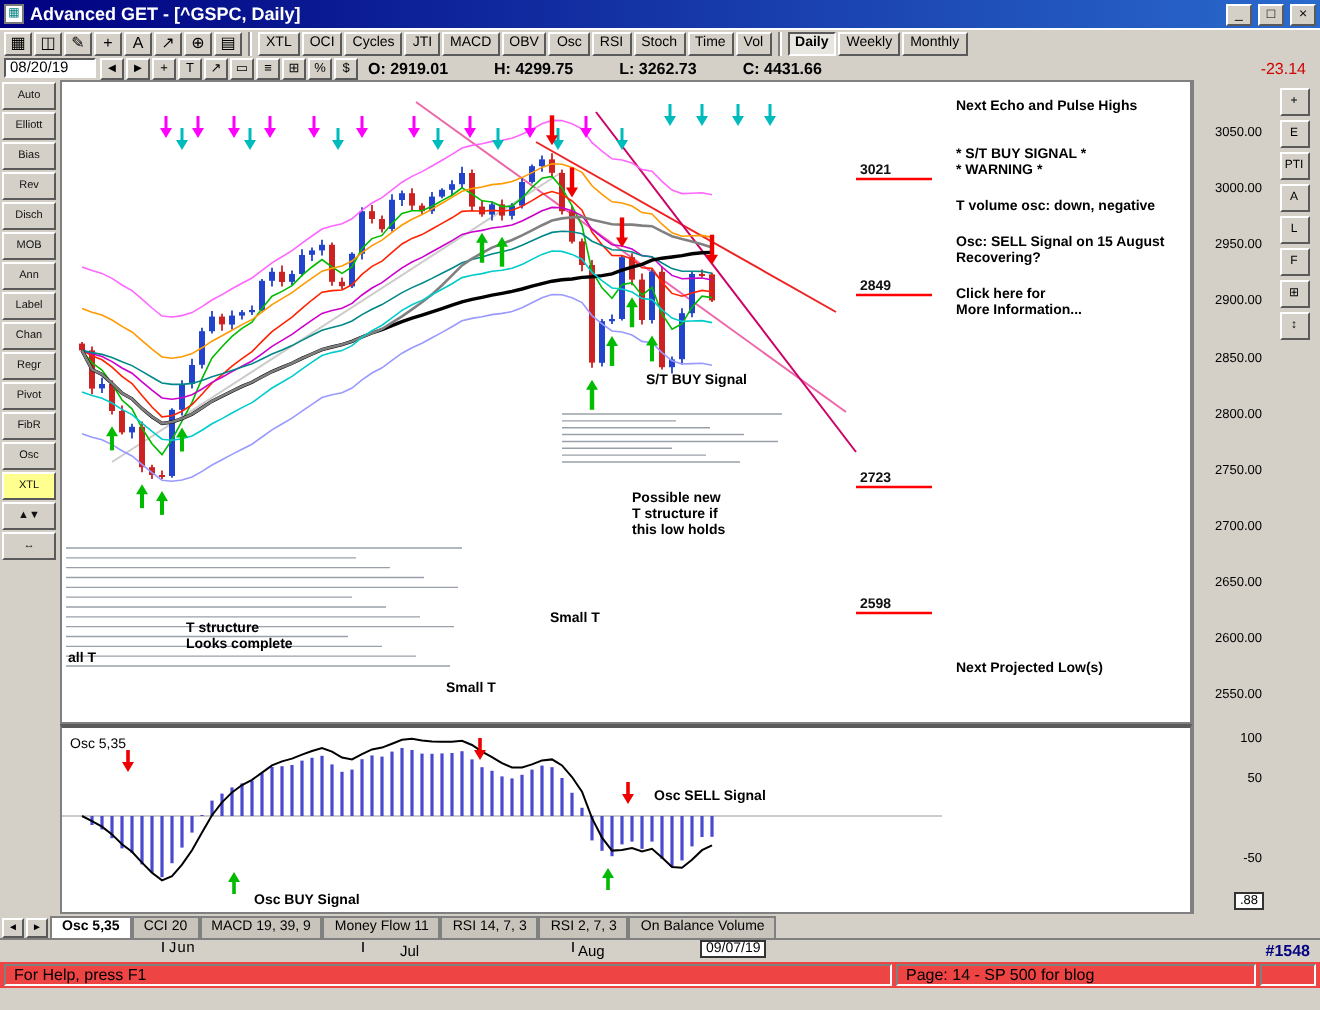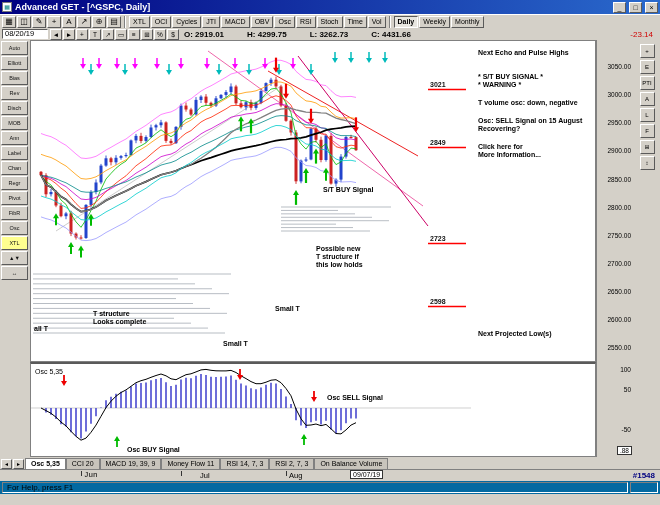--- a/index.html
+++ b/index.html
@@ -39,21 +39,21 @@
 .badge{position:absolute;right:2px;bottom:2px;border:1px solid #333;background:#fff;font-size:6.5px;padding:0 2px}
 .tabsrow{height:12px;background:#d4d0c8;display:flex;align-items:flex-end;padding:0 1px}
 .tabscroll{width:11px;height:10px;background:#d4d0c8;border:1px solid;border-color:#fff #5a5a5a #5a5a5a #fff;font-size:5px;line-height:8px;text-align:center;margin-right:1px}
 .tab{height:11px;font-size:7px;line-height:10px;padding:0 5px;background:#c8c4bc;border:1px solid #808080;border-bottom:none;white-space:nowrap}
 .tab.sel{background:#fff;font-weight:bold}
 .monthsrow{height:12px;background:#d4d0c8;position:relative;font-size:7.5px;border-top:1px solid #808080}
 .mtick{position:absolute;top:1px;width:1px;height:5px;background:#333}
 .mlabel{position:absolute;top:1px}
 .projdate{position:absolute;left:350px;top:0;border:1px solid #333;background:#fff;font-size:7px;padding:0 2px}
 .pagenum{position:absolute;right:5px;top:1px;color:#000080;font-weight:bold;font-size:8px}
-.statusbar{height:13px;background:#0369a1;display:flex;gap:2px;padding:1px 2px;font-size:8px}
+.statusbar{height:13px;background:#ef4444;display:flex;gap:2px;padding:1px 2px;font-size:8px}
 .spanel{border:1px solid;border-color:#808080 #fff #fff #808080;padding:0 4px;line-height:9px;white-space:nowrap}
 .spanel.grow{flex:1}
 svg text{font-family:"Liberation Sans",sans-serif}
 </style>
 </head>
 <body>
 
 <div class="window">
 
   <div class="titlebar">
@@ -560,16 +560,17 @@
   <div class="mtick" style="left: 81px;"></div>
       <div class="mlabel" style="left: 84px; font-family: Liberation Mono, monospace;">Jun</div>
       <div class="mtick" style="left: 181px;"></div>
       <div class="mlabel" style="left: 184px; margin-left: 16px;">Jul</div>
       <div class="mtick" style="left: 286px;"></div>
       <div class="mlabel" style="left: 289px;">Aug</div>
     </div>
 
   <div class="statusbar">
     <div class="spanel grow">For Help, press F1</div>
+    <div class="spanel" style="width:180px">Page: 14 - SP 500 for blog</div>
     <div class="spanel" style="width:28px"></div>
   </div>
 
 </div>
 
 </body></html>

